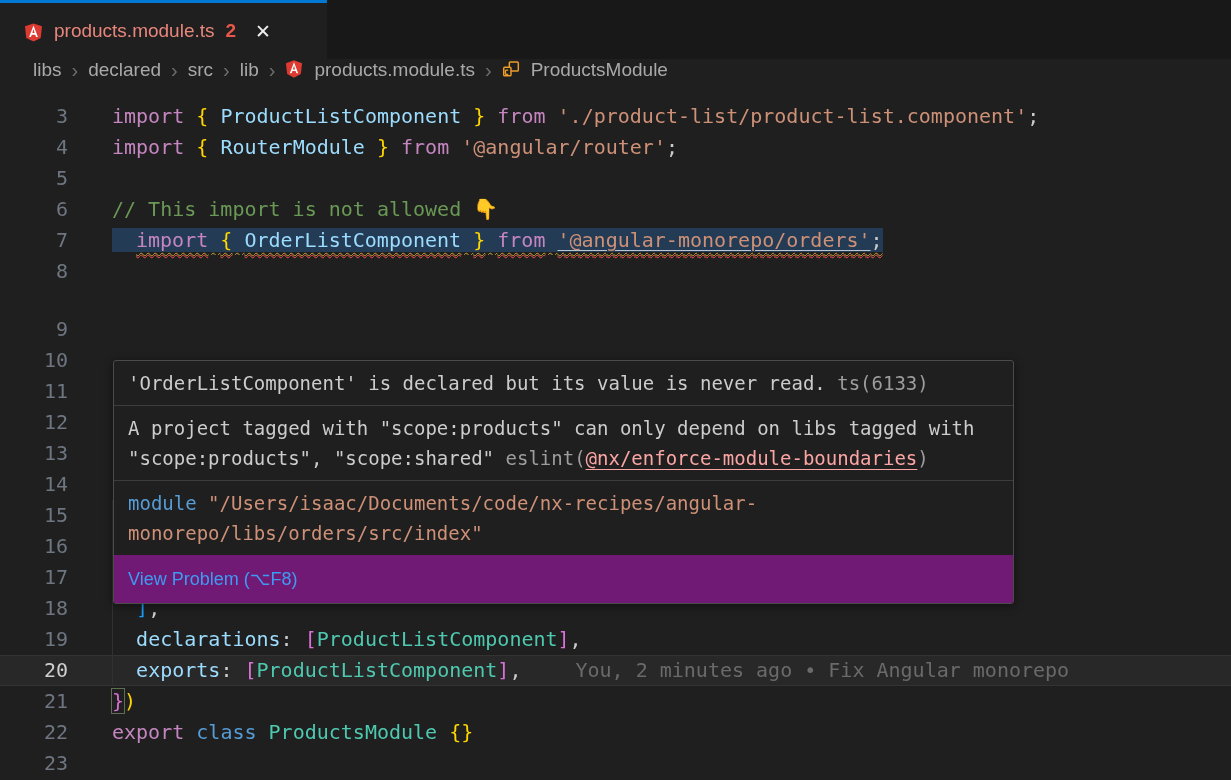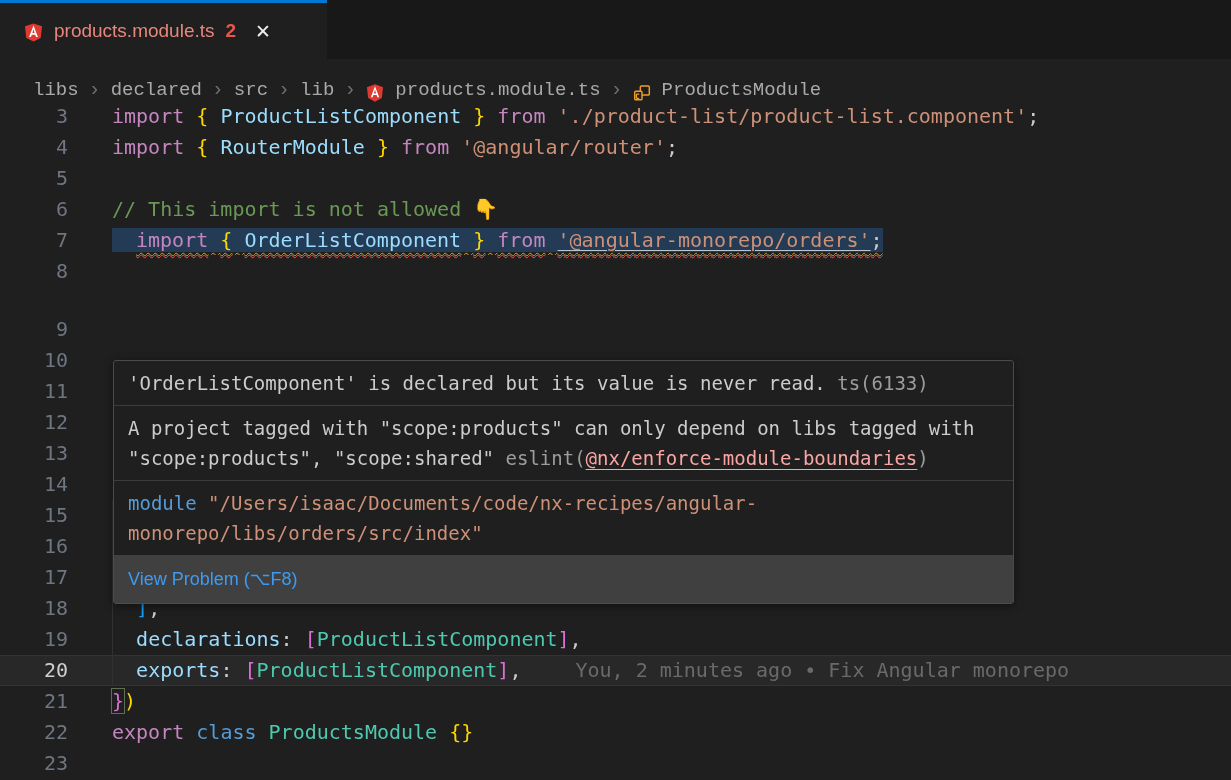--- a/index.html
+++ b/index.html
@@ -18,22 +18,22 @@
     display:flex; align-items:center; gap:9px;
     background:#1f1f1f; border-top:3px solid #0078d4;
     padding:0 18px 0 24px; min-width:327px; cursor:pointer;
   }
   .tab-title { color:#e9867c; font-size:19px; }
   .tab-badge { color:#e8574a; font-size:19px; font-weight:700; margin-left:2px; }
   .tab-close { color:#ededed; font-size:19px; margin-left:10px; }
 
   
   .breadcrumbs {
-    height:42px; background:#1f1f1f; display:flex; align-items:flex-end;
-    padding-left:33px; font-size:19px; color:#a9a9a9; gap:9px;font-family:Liberation Mono, monospace;
+    height:42px; background:#1f1f1f; display:flex; align-items:flex-start;
+    padding-left:33px; font-size:19px; color:#a9a9a9; gap:9px;
   }
   .crumb { cursor:pointer; }
   .crumb-sep { color:#6f6f6f; font-size:20px; padding:0 1px; }
   .crumb-ico { display:inline-flex; align-items:center; margin-right:2px; transform:translateY(1px); }
 
   
   .editor { position:relative; }
   .code-lines { font:20px/31px "DejaVu Sans Mono", monospace; }
   .line-row { display:flex; height:31px; }
   .line-gap { height:27px; }
@@ -83,21 +83,21 @@
     box-shadow:0 2px 10px rgba(0,0,0,0.45);
   }
   .hp-sec { padding:7px 14px; }
   .hp-sec + .hp-sec { border-top:1px solid #3c3c3c; }
   .hp-src { color:#9d9d9d; }
   .hp-link { color:#fca5a5; text-decoration:underline; text-underline-offset:4px; cursor:pointer; }
   .hp-kw { color:#569CD6; }
   .hp-str { color:#CE9178; }
   .hp-block { display:block; }
   .hp-actions {
-    display:flex; gap:34px; padding:9px 14px; background:#404040;
+    display:flex; gap:34px; padding:9px 14px; background:#701a75;
     font-family:"Liberation Sans", sans-serif; font-size:18px; color:#3E9BF3;
   }
   .hp-action { cursor:pointer; }
 </style>
 </head>
 <body>
 
 <div class="tabstrip">
   <div class="tab">
     <span class="crumb-ico">

